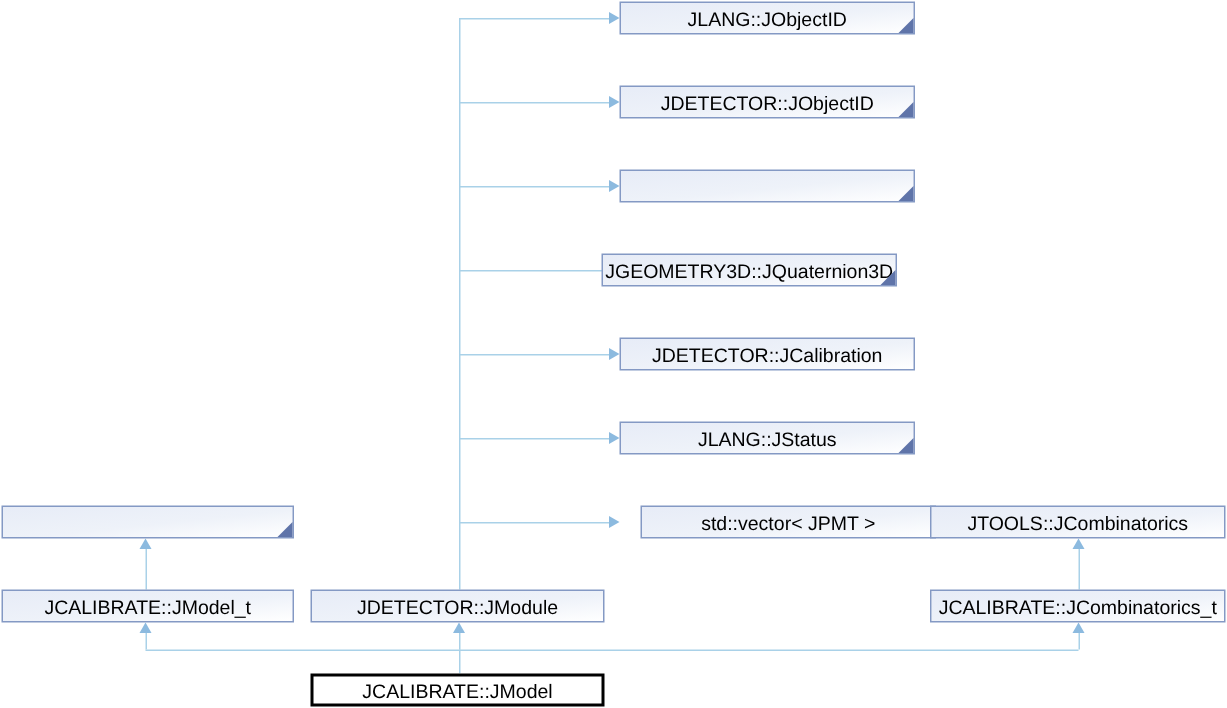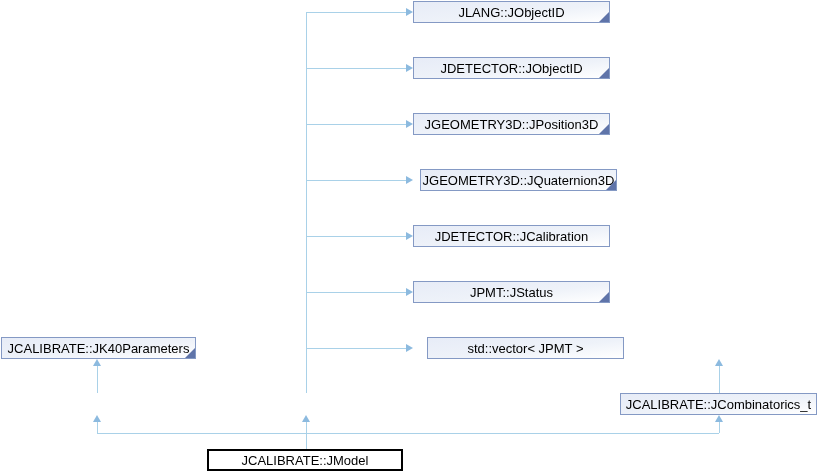--- a/index.html
+++ b/index.html
@@ -80,51 +80,58 @@
     <span>JLANG::JObjectID</span>
     <i class="fold"></i>
   </div>
 
   <div class="node" style="left:413px;top:57px;width:197px">
     <span>JDETECTOR::JObjectID</span>
     <i class="fold"></i>
   </div>
 
   <div class="node" style="left:413px;top:113px;width:197px">
-    <span>JGEOMETRY3D::JPosition3D</span>
     <i class="fold"></i>
   </div>
 
-  <div class="node" style="left:420px;top:169px;width:197px">
+  <div class="node" style="left:401px;top:169px;width:197px">
     <span>JGEOMETRY3D::JQuaternion3D</span>
     <i class="fold"></i>
   </div>
 
   <div class="node" style="left:413px;top:225px;width:197px">
     <span>JDETECTOR::JCalibration</span>
   </div>
 
   <div class="node" style="left:413px;top:281px;width:197px">
-    <span>JPMT::JStatus</span>
+    <span>JLANG::JStatus</span>
     <i class="fold"></i>
   </div>
 
   <div class="node" style="left:427px;top:337px;width:197px">
     <span>std::vector&lt; JPMT &gt;</span>
   </div>
 
+  <div class="node" style="left:620px;top:337px;width:197px">
+    <span>JTOOLS::JCombinatorics</span>
+  </div>
 
   <div class="node" style="left:620px;top:393px;width:197px">
     <span>JCALIBRATE::JCombinatorics_t</span>
   </div>
 
   <div class="node" style="left:1px;top:337px;width:195px">
-    <span>JCALIBRATE::JK40Parameters</span>
     <i class="fold"></i>
   </div>
 
+  <div class="node" style="left:1px;top:393px;width:195px">
+    <span>JCALIBRATE::JModel_t</span>
+  </div>
 
+  <div class="node" style="left:207px;top:393px;width:196px">
+    <span>JDETECTOR::JModule</span>
+  </div>
 
   <div class="node current" style="left:207px;top:449px;width:196px">
     <span>JCALIBRATE::JModel</span>
   </div>
 
 </div>
 
 </body></html>

